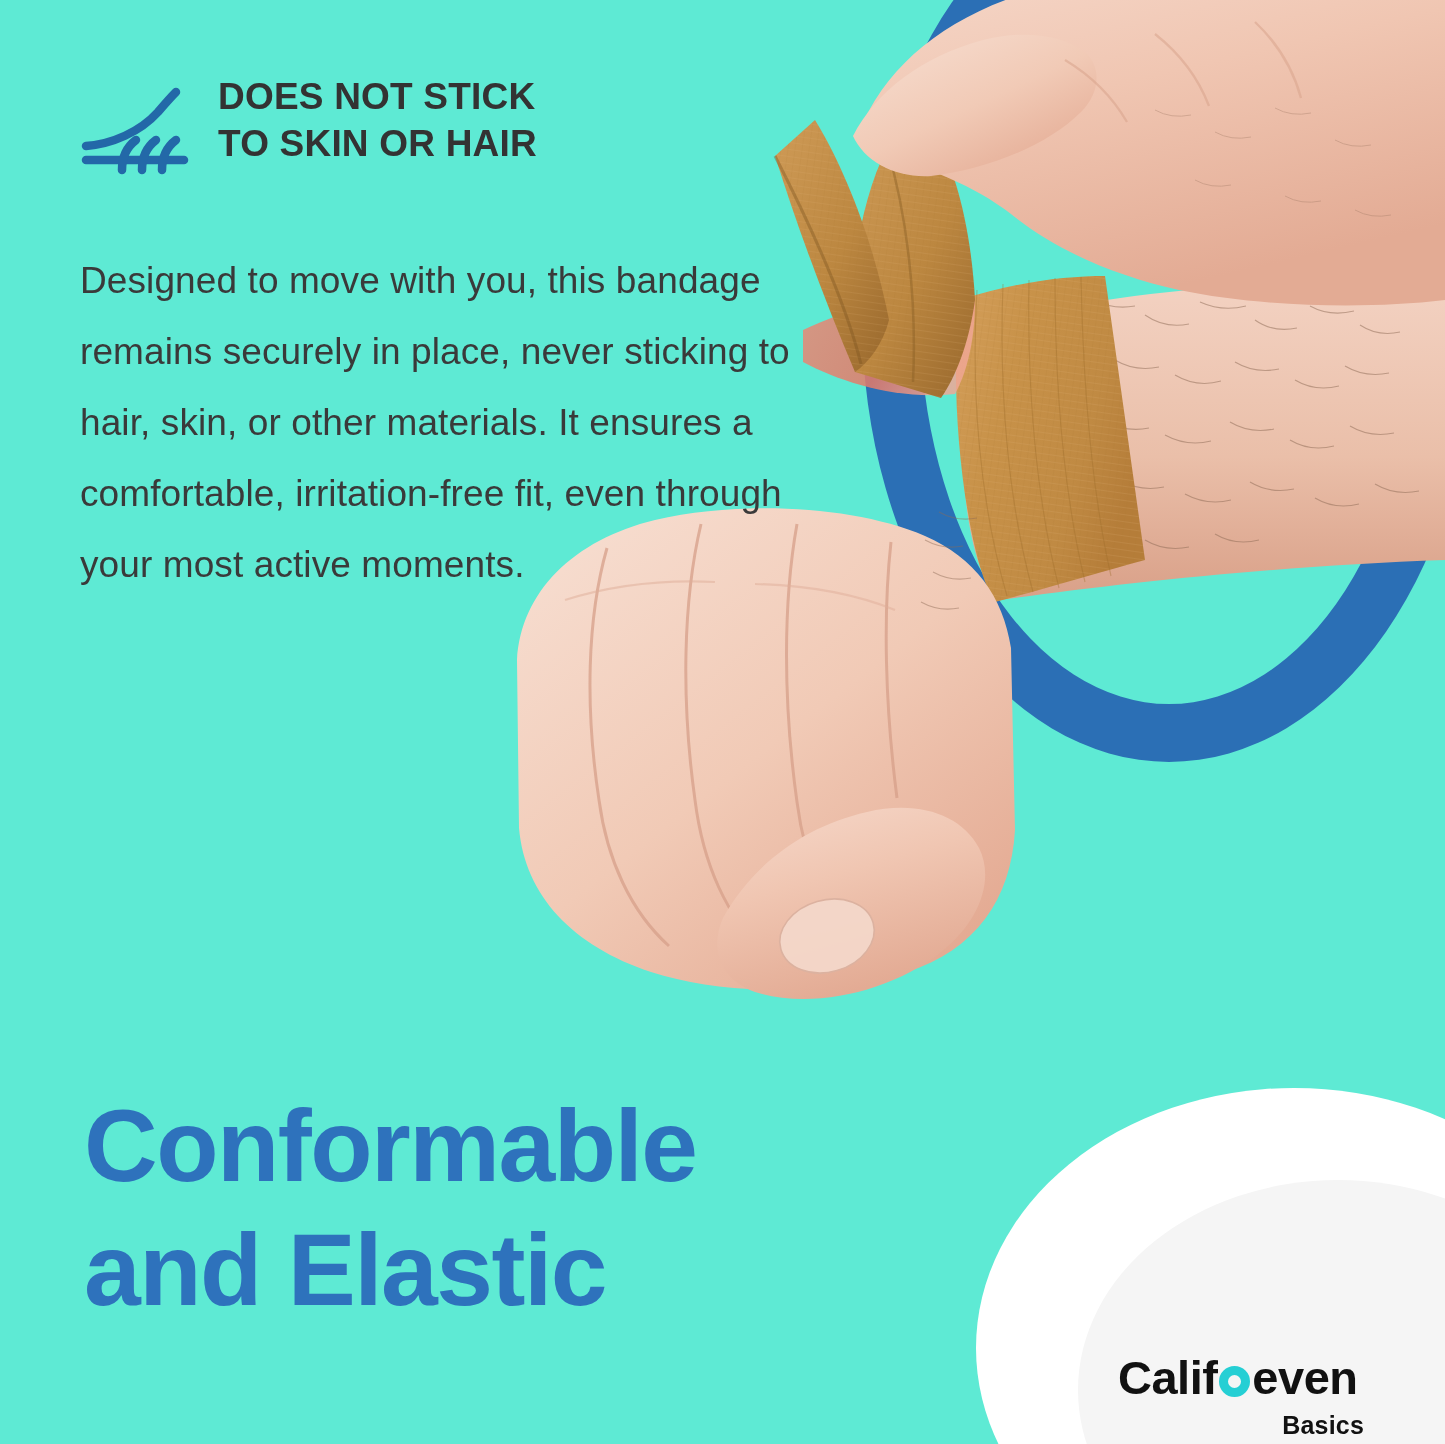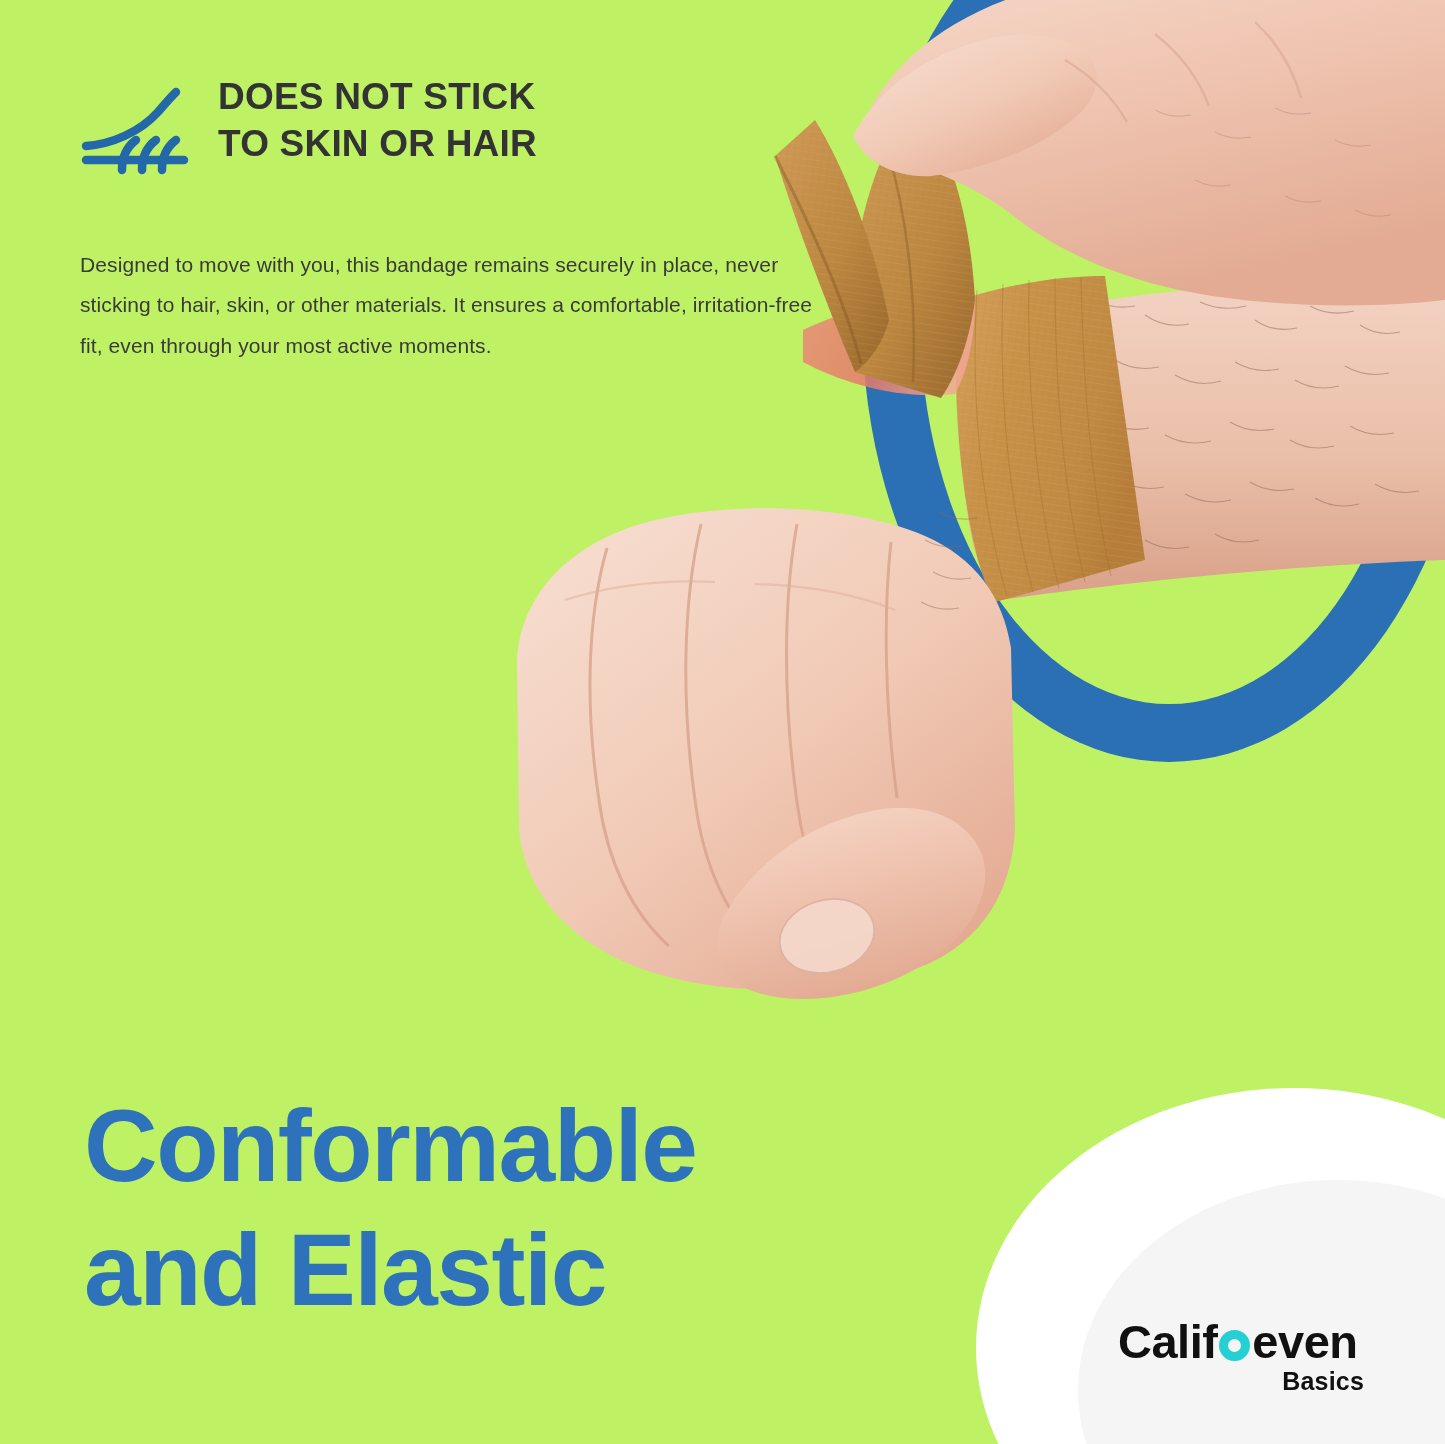--- a/index.html
+++ b/index.html
@@ -5,21 +5,21 @@
   * { margin:0; padding:0; box-sizing:border-box; }
   html, body {
     width:1445px; height:1444px;
     font-family:"Liberation Sans", sans-serif;
     background:#f5f5f5;
     overflow:hidden;
   }
   #canvas {
     position:relative;
     width:1445px; height:1444px;
-    background:#bef264;
+    background:#5eead4;
     overflow:hidden;
   }
 
   
   #blue-ring {
     position:absolute;
     left:862px; top:-128px;
     width:614px; height:890px;
     border-radius:50%;
     border:58px solid #2b6fb5;
@@ -71,21 +71,21 @@
     letter-spacing:0.2px;
     color:#333333;
     white-space:pre-line;
   }
 
   
   #feature-body {
     position:absolute;
     left:80px; top:245px;
     width:745px;
-    font-size:21px;
+    font-size:37px;
     font-weight:300;
     line-height:1.92;
     color:#3a3a3a;
     letter-spacing:0.1px;
   }
 
   
   #headline {
     position:absolute;
     left:84px; top:1084px;
@@ -106,37 +106,38 @@
     text-align:left;
   }
   #brand-name {
     font-size:47px;
     font-weight:700;
     letter-spacing:-0.5px;
     color:#111111;
     line-height:1;
     display:flex;
     align-items:center;
+    margin-top:36px;
   }
   #brand-o {
     display:inline-block;
     width:31px; height:31px;
     border-radius:50%;
     border:9px solid #25cfd4;
     margin:0 2px;
     position:relative;
     top:4px;
   }
   #brand-sub {
     font-size:25px;
     font-weight:700;
     color:#111111;
     letter-spacing:0.2px;
     text-align:right;
-    margin-top:2px;
+    margin-top:10px;
     padding-right:4px;
   }
   .sr { position:absolute; width:1px; height:1px; overflow:hidden; clip:rect(0,0,0,0); }
 </style>
 </head>
 <body>
 
 <div id="canvas">
 
   <div id="blue-ring"></div>

